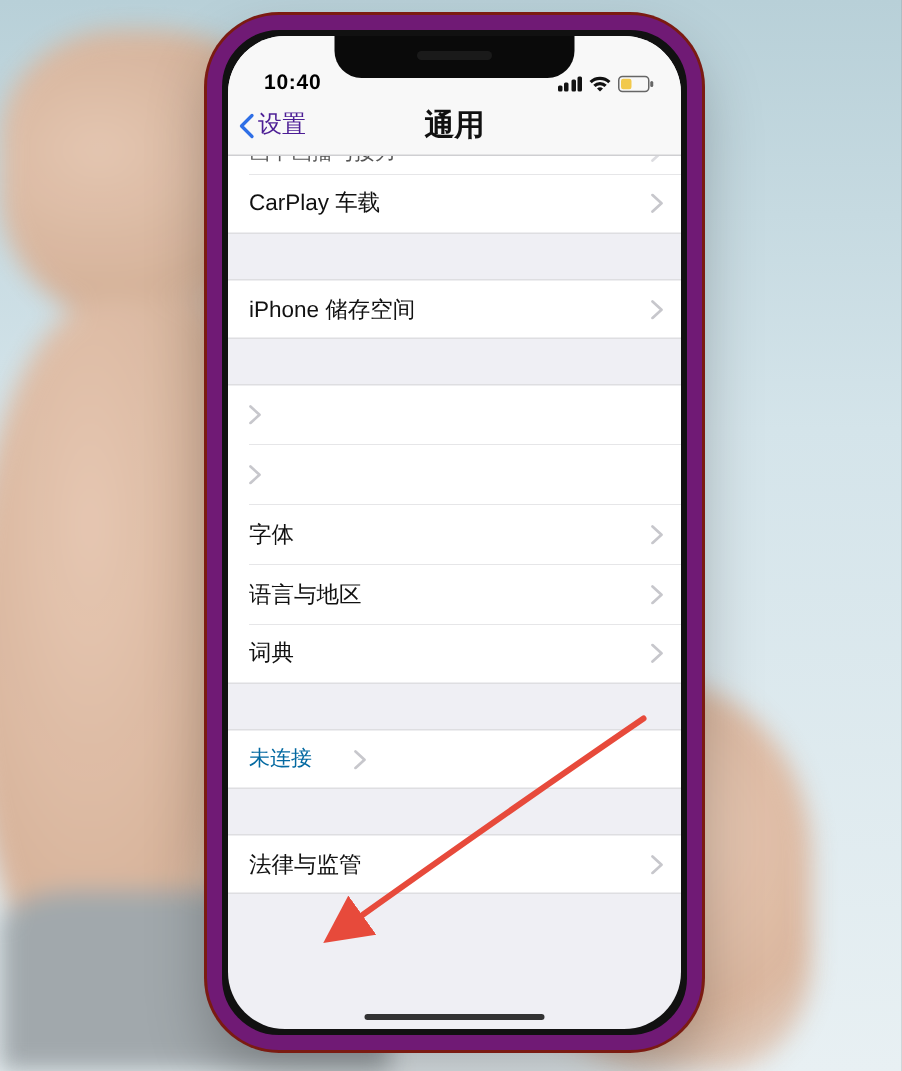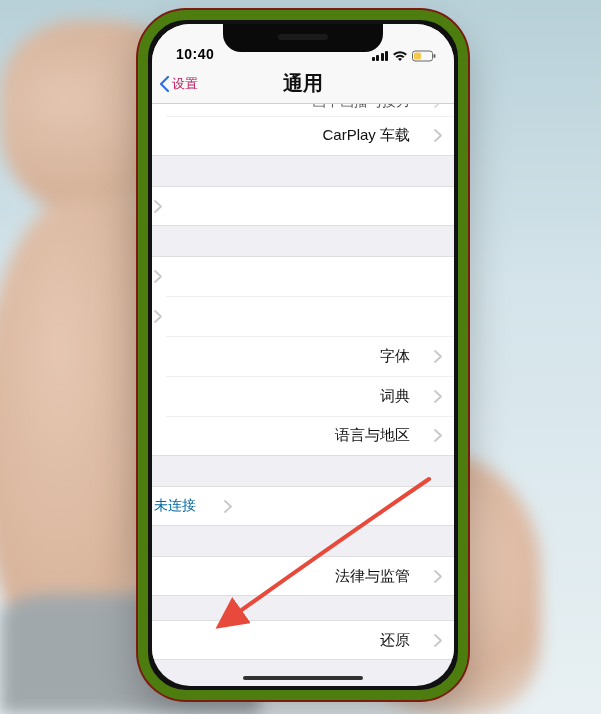--- a/index.html
+++ b/index.html
@@ -46,25 +46,24 @@
   }
 
   
   .phone {
     position: absolute;
     left: 138px;
     top: 10px;
     width: 330px;
     height: 690px;
     background: #111;
-    border: 10px solid #4d7c0f;
+    border: 10px solid #701a75;
     border-radius: 48px;
     box-shadow: 0 0 0 2px #7b1b12, 0 20px 40px rgba(0,0,0,.25);
     z-index: 2;
-    text-align: right;
   }
   .screen {
     position: absolute;
     inset: 4px;
     background: #efeff4;
     border-radius: 38px;
     overflow: hidden;
   }
   
   .notch {
@@ -120,22 +119,22 @@
     border-bottom: 1px solid #cfcfd2;
     display: flex;
     align-items: center;
     justify-content: center;
     z-index: 5;
   }
   .nav-back {
     position: absolute;
     left: 6px; top: 0; bottom: 0;
     display: flex; align-items: center;
-    color: #be185d;
-    font-size: 13px;
+    color: #4c1d95;
+    font-size: 16px;
     gap: 2px;
   }
   .nav-back svg { display:block; }
   .nav-title {
     font-size: 20px;
     font-weight: 600;
     color: #111;
   }
 
   
@@ -153,21 +152,21 @@
   .group { margin-top: 30px; }
   .group.first { margin-top: 0; }
   .group.tight { margin-top: 24px; }
 
   .cell {
     position: relative;
     height: 40px;
     background: #ffffff;
     display: flex;
     align-items: center;
-    padding: 0 12px 0 2px;
+    padding: 0 12px 0 14px;
     font-size: 15px;
     color: #111;
     gap: 24px;
   }
   .cell + .cell::before {
     content: "";
     position: absolute;
     left: 14px; right: 0; top: 0;
     height: 1px;
     background: #dedee1;
@@ -270,20 +269,21 @@
             <span class="chevron">
                 <svg width="8" height="13" viewBox="0 0 8 13">
                   <path d="M1 1 L7 6.5 L1 12" fill="none" stroke="currentColor" stroke-width="1.8" stroke-linecap="round" stroke-linejoin="round"></path>
                 </svg>
               </span>
           </div>
         </div>
 
         <div class="group">
           <div class="cell">
+            <span class="cell-label">iPhone 储存空间</span>
             <span class="chevron">
                 <svg width="8" height="13" viewBox="0 0 8 13">
                   <path d="M1 1 L7 6.5 L1 12" fill="none" stroke="currentColor" stroke-width="1.8" stroke-linecap="round" stroke-linejoin="round"></path>
                 </svg>
               </span>
           </div>
         </div>
 
         <div class="group">
           <div class="cell">
@@ -302,35 +302,35 @@
           </div>
           <div class="cell">
             <span class="cell-label">字体</span>
             <span class="chevron">
                 <svg width="8" height="13" viewBox="0 0 8 13">
                   <path d="M1 1 L7 6.5 L1 12" fill="none" stroke="currentColor" stroke-width="1.8" stroke-linecap="round" stroke-linejoin="round"></path>
                 </svg>
               </span>
           </div>
           <div class="cell">
+            <span class="cell-label">语言与地区</span>
+            <span class="chevron">
+                <svg width="8" height="13" viewBox="0 0 8 13">
+                  <path d="M1 1 L7 6.5 L1 12" fill="none" stroke="currentColor" stroke-width="1.8" stroke-linecap="round" stroke-linejoin="round"></path>
+                </svg>
+              </span>
+          </div>
+          <div class="cell">
             <span class="cell-label">词典</span>
             <span class="chevron">
                 <svg width="8" height="13" viewBox="0 0 8 13">
                   <path d="M1 1 L7 6.5 L1 12" fill="none" stroke="currentColor" stroke-width="1.8" stroke-linecap="round" stroke-linejoin="round"></path>
                 </svg>
               </span>
           </div>
-          <div class="cell">
-            <span class="cell-label">语言与地区</span>
-            <span class="chevron">
-                <svg width="8" height="13" viewBox="0 0 8 13">
-                  <path d="M1 1 L7 6.5 L1 12" fill="none" stroke="currentColor" stroke-width="1.8" stroke-linecap="round" stroke-linejoin="round"></path>
-                </svg>
-              </span>
-          </div>
         </div>
 
         <div class="group">
           <div class="cell">
             <span class="cell-value">未连接</span>
             <span class="chevron">
                 <svg width="8" height="13" viewBox="0 0 8 13">
                   <path d="M1 1 L7 6.5 L1 12" fill="none" stroke="currentColor" stroke-width="1.8" stroke-linecap="round" stroke-linejoin="round"></path>
                 </svg>
               </span>
@@ -341,31 +341,20 @@
           <div class="cell">
             <span class="cell-label">法律与监管</span>
             <span class="chevron">
                 <svg width="8" height="13" viewBox="0 0 8 13">
                   <path d="M1 1 L7 6.5 L1 12" fill="none" stroke="currentColor" stroke-width="1.8" stroke-linecap="round" stroke-linejoin="round"></path>
                 </svg>
               </span>
           </div>
         </div>
 
-        <div class="group tight">
-          <div class="cell">
-            <span class="cell-label">还原</span>
-            <span class="chevron">
-                <svg width="8" height="13" viewBox="0 0 8 13">
-                  <path d="M1 1 L7 6.5 L1 12" fill="none" stroke="currentColor" stroke-width="1.8" stroke-linecap="round" stroke-linejoin="round"></path>
-                </svg>
-              </span>
-          </div>
-
-        </div>
 
       </div>
     </div>
 
     <div class="home-indicator"></div>
 
     <div class="arrow-anno" style="left:52px; top:440px;">
       <svg width="240" height="180" viewBox="0 0 240 180">
         <defs>
           <marker id="arrowhead" markerWidth="8" markerHeight="8" refX="6" refY="4" orient="auto">

